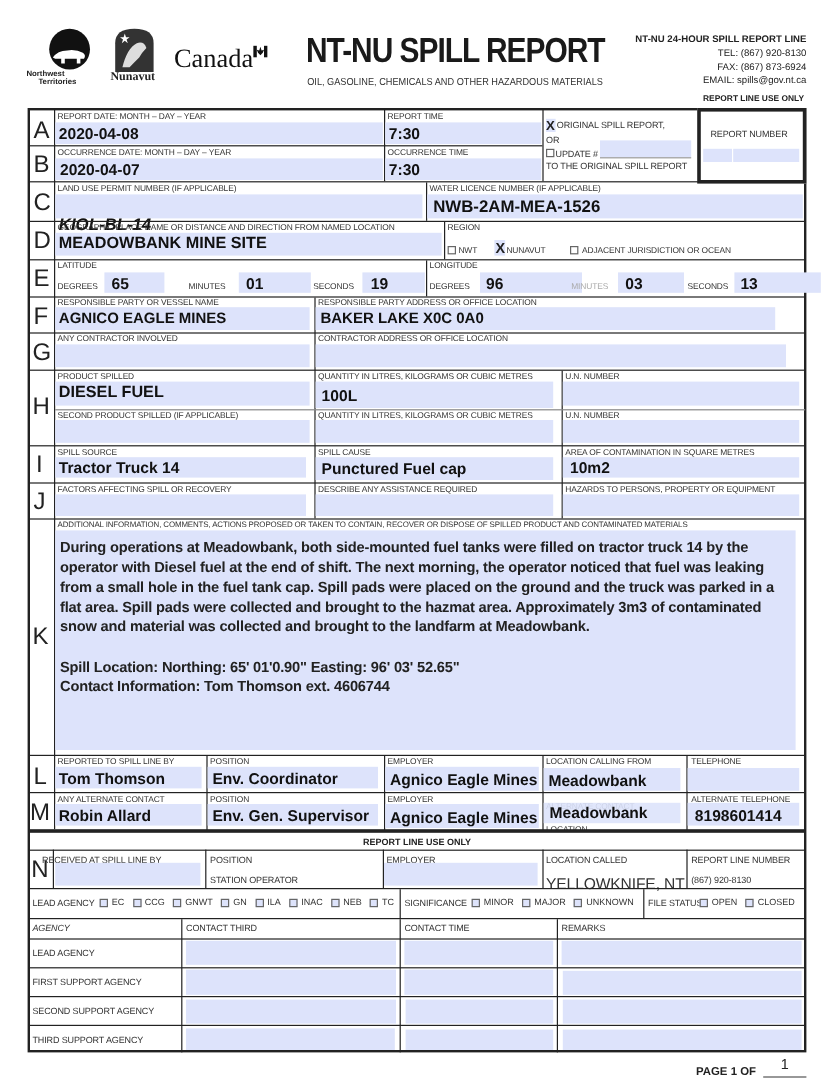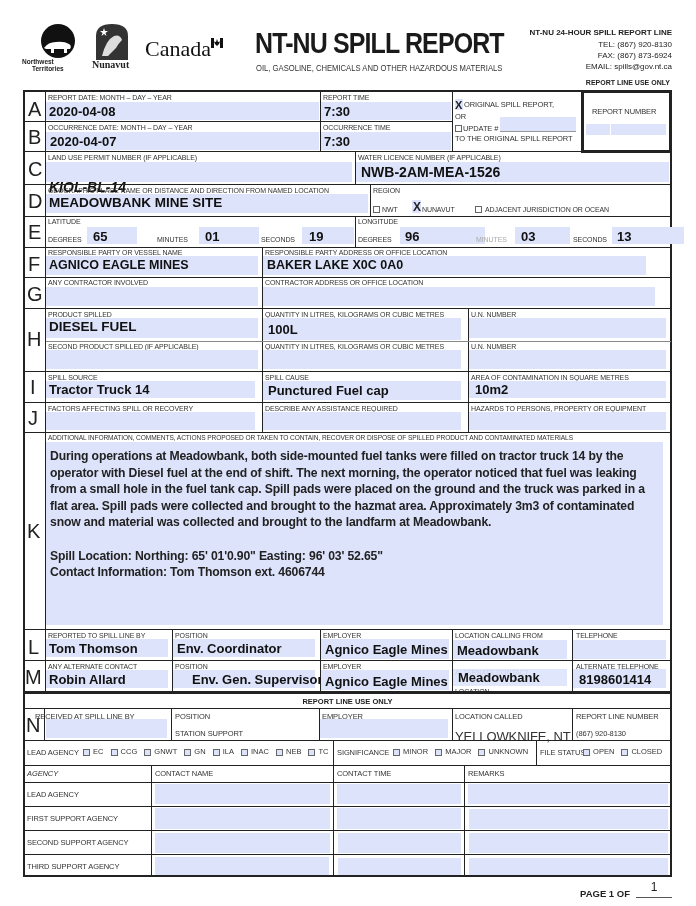--- a/index.html
+++ b/index.html
@@ -261,21 +261,21 @@
 </div>
 <div class="hl" style="left:24px;top:660px;width:647px;"></div>
 
 <div>
   <div class="letter" style="left:25px;top:667px;">M</div>
   <div class="lbl" style="left:48px;top:663px;">ANY ALTERNATE CONTACT</div>
   <div class="fld" style="left:46px;top:670px;width:122px;height:18px;"></div>
   <div class="val" style="left:49px;top:673px;">Robin Allard</div>
   <div class="lbl" style="left:175px;top:663px;">POSITION</div>
   <div class="fld" style="left:173px;top:670px;width:142px;height:18px;"></div>
-  <div class="val" style="left:192px;top:673px;">Env. Gen. Supervisor</div>
+  <div class="val" style="left:177px;top:673px;">Env. Gen. Supervisor</div>
   <div class="lbl" style="left:323px;top:663px;">EMPLOYER</div>
   <div class="fld" style="left:321px;top:670px;width:128px;height:20px;"></div>
   <div class="val" style="left:325px;top:675px;">Agnico Eagle Mines</div>
   <div class="lbl" style="left:455px;top:663px;width:80px;white-space:normal;line-height:19px;">ALTERNATE CONTACT LOCATION</div>
   <div class="fld" style="left:453px;top:669px;width:114px;height:17px;opacity:0.9;"></div>
   <div class="val" style="left:458px;top:671px;">Meadowbank</div>
   <div class="lbl" style="left:576px;top:663px;">ALTERNATE TELEPHONE</div>
   <div class="fld" style="left:573px;top:669px;width:93px;height:19px;"></div>
   <div class="val" style="left:579px;top:673px;">8198601414</div>
 </div>
@@ -285,21 +285,21 @@
 <div>
   <div class="abs" style="left:24px;top:697px;width:647px;text-align:center;font-size:7.5px;font-weight:bold;">REPORT LINE USE ONLY</div>
   <div class="hl" style="left:24px;top:708px;width:647px;"></div>
 
   <div class="letter" style="left:26px;top:715px;">N</div>
   <div class="vl" style="left:44px;top:708px;height:32px;"></div>
   <div class="lbl" style="left:35px;top:713px;font-size:7.5px;">RECEIVED AT SPILL LINE BY</div>
   <div class="fld" style="left:46px;top:719px;width:121px;height:19px;"></div>
   <div class="vl" style="left:171px;top:708px;height:32px;"></div>
   <div class="lbl" style="left:175px;top:713px;font-size:7.5px;">POSITION</div>
-  <div class="lbl" style="left:175px;top:730px;font-size:7.5px;">STATION SUPPORT</div>
+  <div class="lbl" style="left:175px;top:730px;font-size:7.5px;">STATION OPERATOR</div>
   <div class="vl" style="left:319px;top:708px;height:32px;"></div>
   <div class="lbl" style="left:322px;top:713px;font-size:7.5px;">EMPLOYER</div>
   <div class="fld" style="left:320px;top:719px;width:128px;height:19px;"></div>
   <div class="vl" style="left:452px;top:708px;height:32px;"></div>
   <div class="lbl" style="left:455px;top:713px;font-size:7.5px;">LOCATION CALLED</div>
   <div class="lbl" style="left:455px;top:730px;font-size:13px;">YELLOWKNIFE, NT</div>
   <div class="vl" style="left:572px;top:708px;height:32px;"></div>
   <div class="lbl" style="left:576px;top:713px;font-size:7.5px;">REPORT LINE NUMBER</div>
   <div class="lbl" style="left:576px;top:730px;font-size:7.5px;">(867) 920-8130</div>
   <div class="hl" style="left:24px;top:740px;width:647px;"></div>
@@ -310,21 +310,21 @@
   <div class="lbl" style="left:337px;top:749px;font-size:7.5px;">SIGNIFICANCE</div>
   <div class="abs" style="left:393px;top:747px;font-size:7.5px;white-space:nowrap;" id="significance-options"><span style="margin-right: 7px;"><span class="cb" style="background: rgb(221, 227, 251);"></span><span style="color: rgb(51, 51, 51);"> MINOR</span></span><span style="margin-right: 7px;"><span class="cb" style="background: rgb(221, 227, 251);"></span><span style="color: rgb(51, 51, 51);"> MAJOR</span></span><span style="margin-right: 7px;"><span class="cb" style="background: rgb(221, 227, 251);"></span><span style="color: rgb(51, 51, 51);"> UNKNOWN</span></span></div>
   <div class="vl" style="left:536px;top:741px;height:24px;"></div>
   <div class="lbl" style="left:540px;top:749px;font-size:7.5px;">FILE STATUS</div>
   <div class="abs" style="left:583px;top:747px;font-size:7.5px;white-space:nowrap;" id="file-status-options"><span style="margin-right: 7px;"><span class="cb" style="background: rgb(221, 227, 251);"></span><span style="color: rgb(51, 51, 51);"> OPEN</span></span><span style="margin-right: 7px;"><span class="cb" style="background: rgb(221, 227, 251);"></span><span style="color: rgb(51, 51, 51);"> CLOSED</span></span></div>
   <div class="hl" style="left:24px;top:765px;width:647px;"></div>
 
   <div>
     <div>
       <div class="lbl" style="left:27px;top:770px;font-size:7.5px;font-style:italic;">AGENCY</div>
-      <div class="lbl" style="left:155px;top:770px;font-size:7.5px;">CONTACT NAME</div>
+      <div class="lbl" style="left:155px;top:770px;font-size:7.5px;">CONTACT THIRD</div>
       <div class="lbl" style="left:337px;top:770px;font-size:7.5px;">CONTACT TIME</div>
       <div class="lbl" style="left:468px;top:770px;font-size:7.5px;">REMARKS</div>
     </div>
     <div class="vl" style="left:151px;top:766px;height:111px;"></div>
     <div class="vl" style="left:333px;top:766px;height:111px;"></div>
     <div class="vl" style="left:464px;top:766px;height:111px;"></div>
     <div class="hl" style="left:24px;top:782px;width:647px;"></div>
 
     <div>
       <div class="lbl" style="left:27px;top:791px;font-size:7.5px;">LEAD AGENCY</div>

